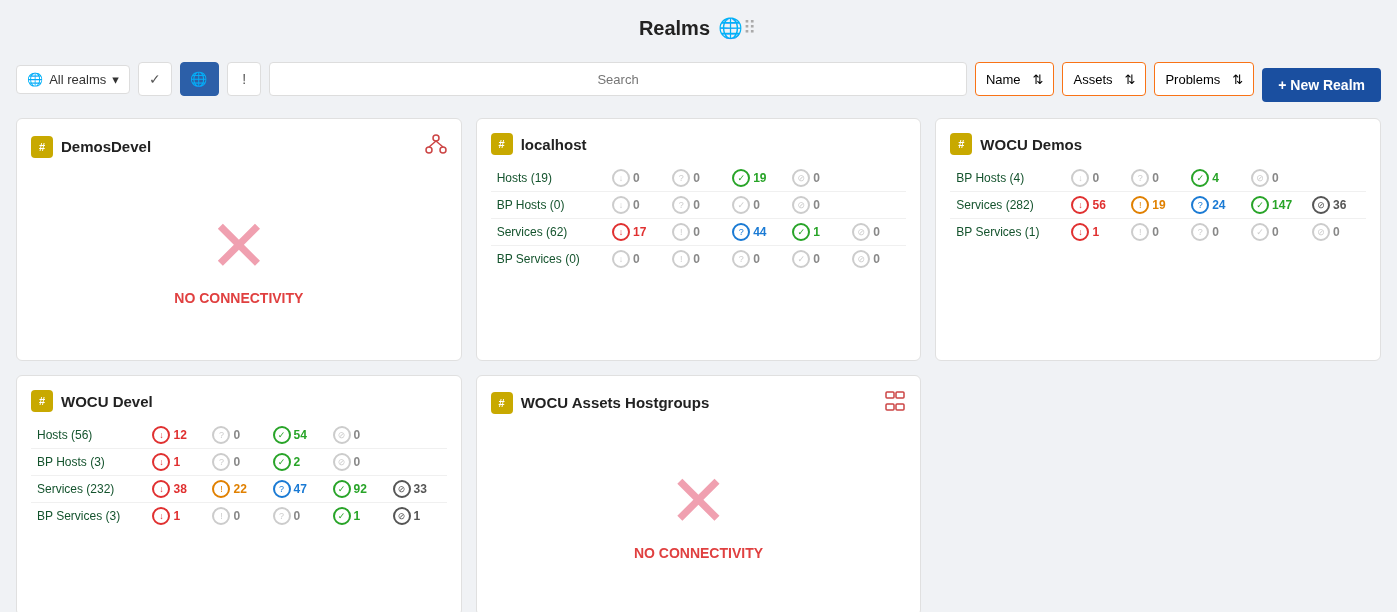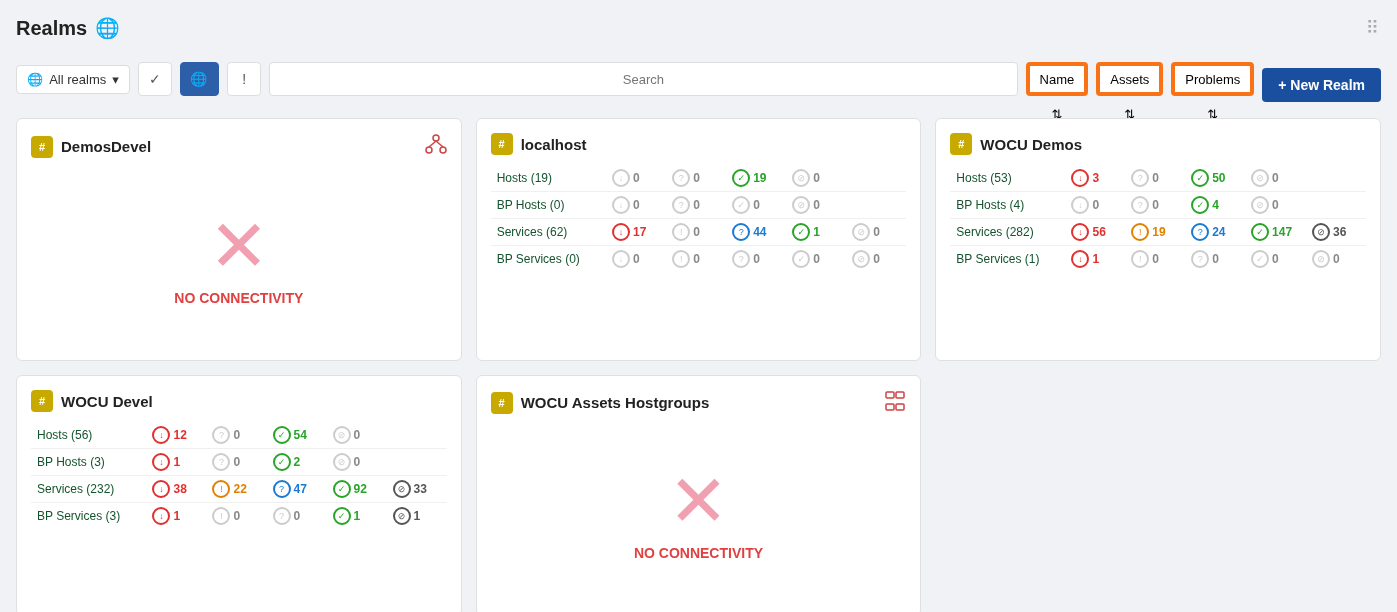--- a/index.html
+++ b/index.html
@@ -1,28 +1,28 @@
 <!DOCTYPE html>
 <html><head>
   <meta charset="utf-8">
   <style>
     * { box-sizing: border-box; margin: 0; padding: 0; }
     body { font-family: -apple-system, BlinkMacSystemFont, 'Segoe UI', sans-serif; background: #f0f2f5; color: #333; font-size: 13px; }
     .page { background: #f0f2f5; min-height: 612px; padding: 16px; }
-    .page-header { display: flex; align-items: center; justify-content: space-between; margin-bottom: 16px; }
+    .page-header { display: flex; align-items: center; justify-content: center; margin-bottom: 16px; }
     .page-title { display: flex; align-items: center; gap: 8px; font-size: 20px; font-weight: 700; color: #222; }
     .globe-icon { color: #3a7bd5; font-size: 20px; }
     .dots-icon { color: #aaa; font-size: 18px; letter-spacing: 2px; }
     .toolbar { display: flex; align-items: center; gap: 8px; margin-bottom: 16px; }
     .realm-selector { display: flex; align-items: center; gap: 6px; background: #fff; border: 1px solid #ddd; border-radius: 4px; padding: 6px 10px; cursor: pointer; font-size: 13px; color: #333; }
     .realm-selector .globe { color: #3a7bd5; }
     .toolbar-btn { background: #fff; border: 1px solid #ddd; border-radius: 4px; padding: 6px 10px; cursor: pointer; color: #555; font-size: 14px; display: flex; align-items: center; justify-content: center; min-width: 34px; height: 34px; }
     .toolbar-btn.active { background: #2c5fa8; color: #fff; border-color: #2c5fa8; }
     .search-input { flex: 1; border: 1px solid #ddd; border-radius: 4px; padding: 6px 12px; font-size: 13px; color: #0f172a; background: #fff; height: 34px; text-align: center; }
-    .sort-btn { display: flex; align-items: center; gap: 20px; background: #fff; border: 4px solid #f97316; border-radius: 4px; padding: 6px 10px; cursor: pointer; font-size: 13px; height: 34px; flex-direction: column; }
+    .sort-btn { display: flex; align-items: center; gap: 12px; background: #fff; border: 1px solid #f97316; border-radius: 4px; padding: 6px 10px; cursor: pointer; font-size: 13px; height: 34px; }
     .new-realm-btn { display: flex; align-items: center; gap: 6px; background: #1a4fa0; color: #fff; border: none; border-radius: 4px; padding: 6px 16px; font-size: 14px; font-weight: 600; cursor: pointer; height: 34px; margin-top: 12px; }
     .grid { display: grid; grid-template-columns: 1fr 1fr 1fr; gap: 14px; }
     .card { background: #fff; border-radius: 6px; border: 1px solid #e0e0e0; padding: 14px; }
     .card-header { display: flex; align-items: center; justify-content: space-between; margin-bottom: 10px; }
     .card-title { display: flex; align-items: center; gap: 8px; font-size: 15px; font-weight: 700; color: #222; }
     .realm-icon { width: 22px; height: 22px; background: #c8a900; border-radius: 4px; display: inline-flex; align-items: center; justify-content: center; color: #fff; font-size: 11px; font-weight: 700; }
     .card-action { color: #c44; font-size: 18px; cursor: pointer; }
     .no-connectivity { display: flex; flex-direction: column; align-items: center; justify-content: center; padding: 40px 0; }
     .x-mark { font-size: 60px; color: #f0a0a0; font-weight: 300; }
     .no-conn-text { color: #e04040; font-weight: 700; font-size: 14px; margin-top: 8px; }
@@ -243,47 +243,20 @@
 
     <div class="card">
       <div class="card-header">
         <div class="card-title">
           <span class="realm-icon">#</span>
           <span>WOCU Demos</span>
         </div>
       </div>
       <table class="stats-table">
         <tbody>
-            <tr>
-          <td class="row-label">Hosts (53)</td>
-          <td>
-                <span class="stat-cell red">
-                  <span class="icon-down" style="color:#e03030">↓</span>
-                  <span class="stat-num red">3</span>
-                </span>
-              </td>
-          <td>
-                <span class="stat-cell gray">
-                  <span class="icon-q" style="color:#ccc">?</span>
-                  <span class="stat-num gray">0</span>
-                </span>
-              </td>
-          <td>
-                <span class="stat-cell green">
-                  <span class="icon-ok" style="color:#28a428">✓</span>
-                  <span class="stat-num green">50</span>
-                </span>
-              </td>
-          <td>
-                <span class="stat-cell gray">
-                  <span class="icon-blk" style="color:#ccc">⊘</span>
-                  <span class="stat-num gray">0</span>
-                </span>
-              </td>
-        </tr>
         <tr>
           <td class="row-label">BP Hosts (4)</td>
           <td>
                 <span class="stat-cell gray">
                   <span class="icon-down" style="color:#ccc">↓</span>
                   <span class="stat-num gray">0</span>
                 </span>
               </td>
           <td>
                 <span class="stat-cell gray">

